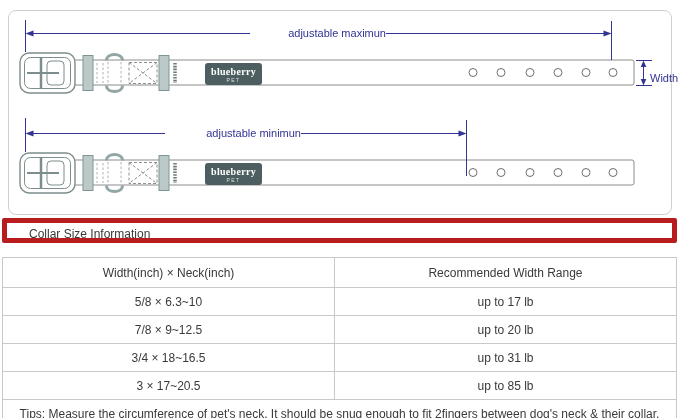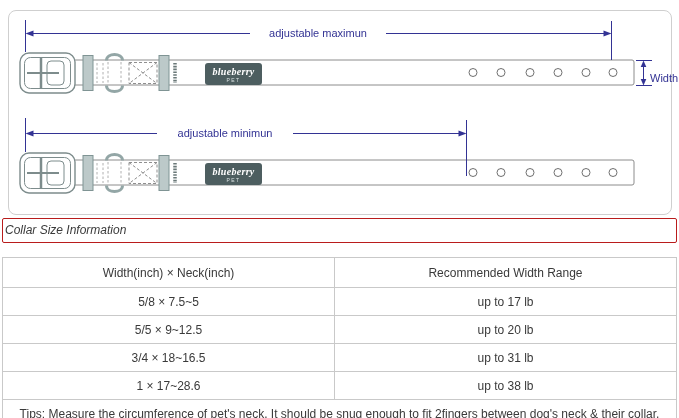--- a/index.html
+++ b/index.html
@@ -8,48 +8,48 @@
     font-family:"Liberation Sans", sans-serif; overflow:hidden;
   }
   
   .diagram-box {
     position:absolute; left:8px; top:10px; width:662px; height:203px;
     border:1px solid #cfcfcf; border-radius:8px; background:#fff;
   }
   .diagram-svg { position:absolute; left:0; top:0; z-index:2; }
   .dim-label {
     position:absolute; z-index:3; background:#fff; color:#333394;
-    font-size:11px; text-align:center; line-height:13px; height:13px;
+    font-size:11px; text-align:right; line-height:13px; height:13px;
   }
   .label-max { left:250px; top:27px; width:136px; }
-  .label-min { left:157px; top:127px; width:136px; }
+  .label-min { left:165px; top:127px; width:136px; }
   .label-width {
     position:absolute; z-index:3; left:650px; top:73px;
     color:#333394; font-size:11px; line-height:10px; background:transparent;
   }
   .logo {
     position:absolute; z-index:3; left:205px; width:57px; height:22px;
     background:#4d5e60; border-radius:3px; text-align:center; overflow:hidden;
   }
   .logo-1 { top:63px; }
   .logo-2 { top:163px; }
   .logo-brand {
-    font-family:"Liberation Serif", serif; font-style:italic; font-weight:bold;
+    font-family:"Liberation Serif", serif; font-weight:bold;
     font-size:10px; line-height:13px; color:#ffffff; margin-top:2px;
     letter-spacing:0.3px;
   }
   .logo-sub {
     font-size:5px; line-height:5px; letter-spacing:1.5px; color:#d8e0e0;
   }
   
   .size-section { position:absolute; left:2px; top:218px; width:675px; z-index:1; }
   .section-title {
     box-sizing:border-box; width:100%; height:25px; line-height:23px;
-    border:1px solid #b91c1c; border-radius:2px; background:#fff;
-    padding-left:2px; font-size:12px; color:#3a3a3a;font-style:italic;
+    border:5px solid #b91c1c; border-radius:2px; background:#fff;
+    padding-left:22px; font-size:12px; color:#3a3a3a;
   }
   table.size-table {
     width:100%; border-collapse:collapse; table-layout:fixed; background:#fff;margin-top:14px;
   }
   table.size-table th, table.size-table td {
     border:1px solid #c9c9c9; font-size:12px; font-weight:normal;
     color:#3a3a3a; text-align:center; padding:0;
   }
   table.size-table thead tr { height:30px; }
   table.size-table tbody tr { height:28px; }
@@ -171,34 +171,34 @@
           <col>
         </colgroup>
       <thead>
         <tr>
           <th>Width(inch) × Neck(inch)</th>
           <th>Recommended Width Range</th>
         </tr>
       </thead>
       <tbody>
         <tr>
-          <td>5/8 × 7.5~5</td>
+          <td>5/8 × 6.3~10</td>
           <td>up to 17 lb</td>
         </tr>
         <tr>
-          <td>5/5 × 9~12.5</td>
+          <td>7/8 × 9~12.5</td>
           <td>up to 20 lb</td>
         </tr>
         <tr>
           <td>3/4 × 18~16.5</td>
           <td>up to 31 lb</td>
         </tr>
         <tr>
-          <td>1 × 17~28.6</td>
-          <td>up to 38 lb</td>
+          <td>3 × 17~20.5</td>
+          <td>up to 85 lb</td>
         </tr>
         <tr class="tips-row">
           <td class="tips" colspan="2">Tips: Measure the circumference of pet's neck. It should be snug enough to fit 2fingers between dog's neck &amp; their collar.</td>
         </tr>
       </tbody>
     </table>
   </div>
 
 </div>
 

